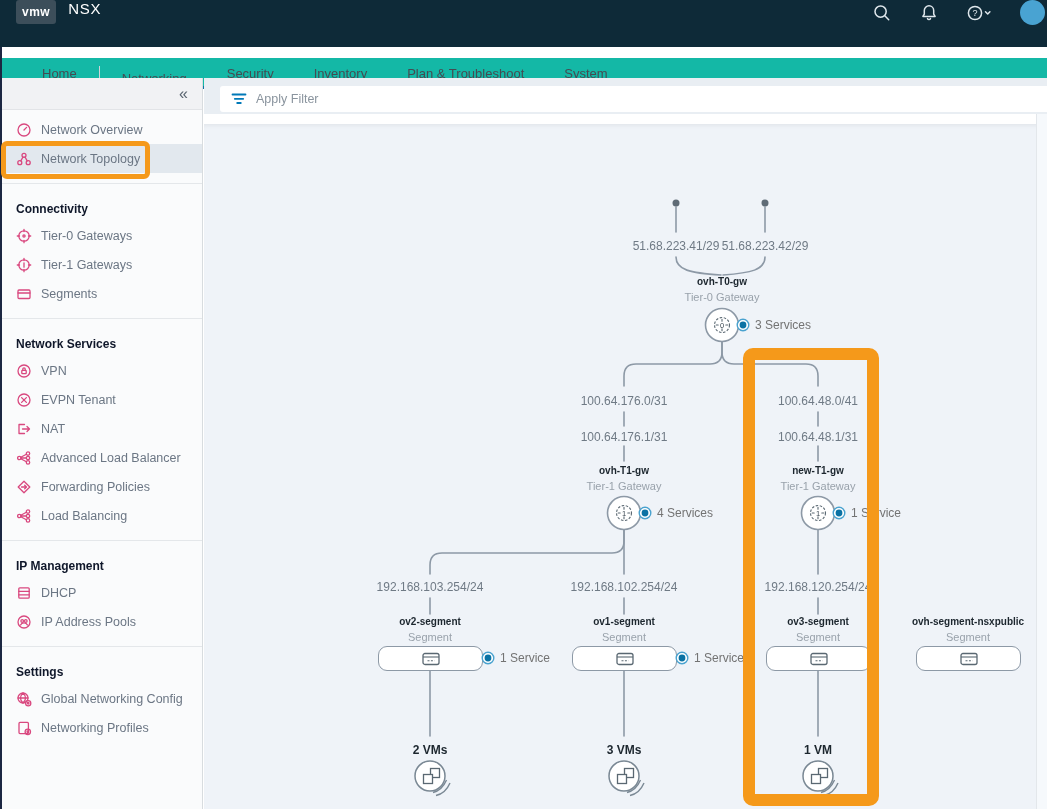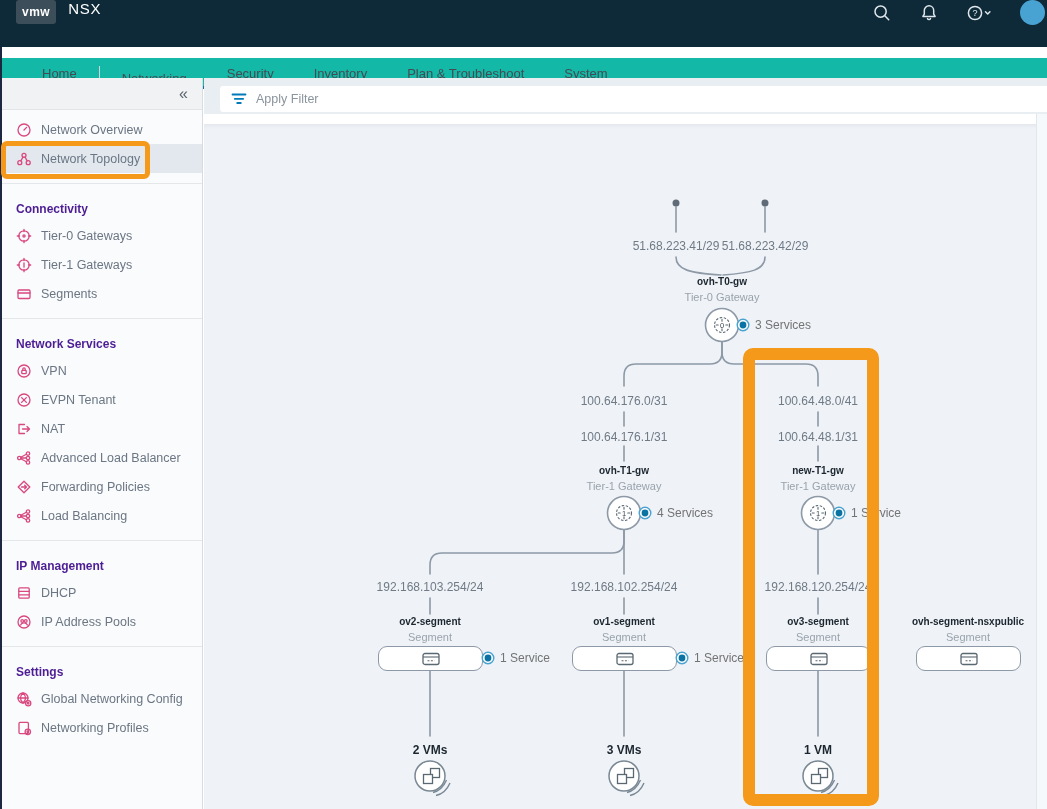--- a/index.html
+++ b/index.html
@@ -28,21 +28,21 @@
   .left-edge { position:absolute; left:0; top:47px; width:2px; height:762px; background:#1c2742; z-index:60; }
 
   
   .sidebar { position:absolute; left:0; top:78px; width:203px; height:731px;
     background:#fafbfc; border-right:1px solid #d8dcdf; }
   .side-top { height:32px; background:#f1f2f4; border-bottom:1px solid #e2e4e7;
     display:flex; align-items:center; justify-content:flex-end; padding-right:14px; }
   .collapse { color:#5a6570; font-size:16px; cursor:pointer; line-height:1; }
   .group { padding:5px 0 10px; border-bottom:1px solid #e4e7ea; }
   .group:last-child { border-bottom:none; }
-  .side-header { font-size:12px; font-weight:bold; color:#4c1d95; padding:13px 16px 5px; }
+  .side-header { font-size:12px; font-weight:bold; color:#0f172a; padding:13px 16px 5px; }
   .side-item { height:29px; display:flex; align-items:center; gap:9px; padding:0 16px;
     font-size:12.5px; color:#6b7684; cursor:pointer; white-space:nowrap; }
   .side-item.selected { background:#e2e8ee; }
   .si { stroke:#d9487f; fill:none; stroke-width:1.3; stroke-linecap:round; stroke-linejoin:round; flex-shrink:0; }
 
   
   .filterbar { position:absolute; left:204px; top:78px; width:966px; height:36px; background:#e9eef3; }
   .filter-input { position:absolute; left:16px; top:8px; right:0; height:26px; background:#fff;
     border-radius:3px 0 0 3px; display:flex; align-items:center; gap:9px; padding-left:11px; cursor:text; }
   .filter-label { font-size:12.5px; color:#8a949e; }

